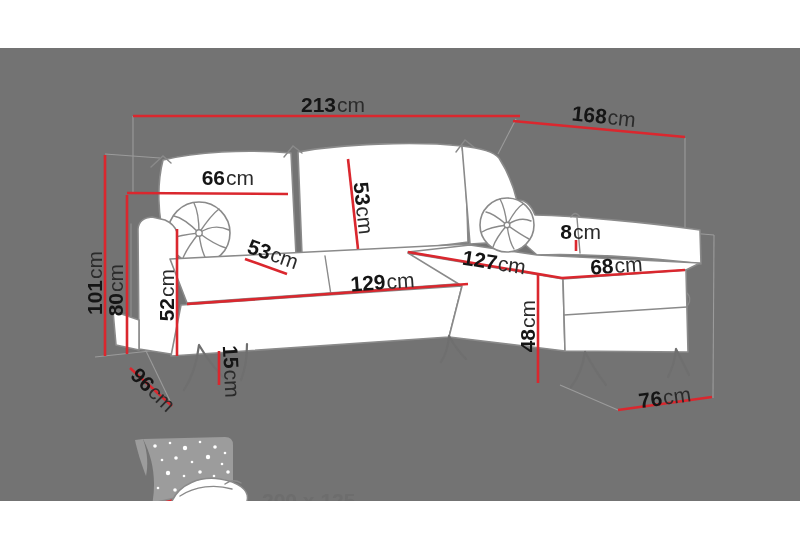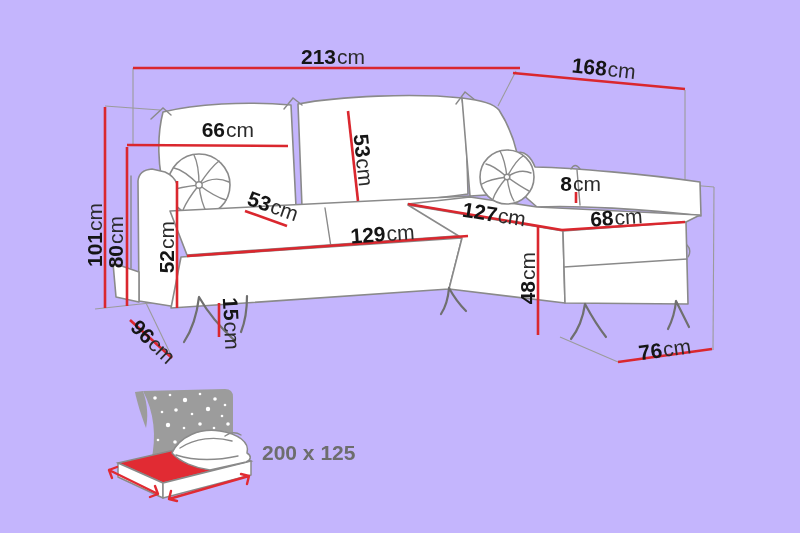--- a/index.html
+++ b/index.html
@@ -1,17 +1,17 @@
 <!DOCTYPE html>
 <html><head>
 <meta charset="utf-8">
 <style>
   html,body{margin:0;padding:0;background:#ffffff;}
-  .stage{position:relative;width:800px;height:533px;background:#c4b5fd;overflow:hidden;
-         font-family:"Liberation Sans", sans-serif;}
+  .stage{position:relative;width:800px;height:453px;background:#737373;overflow:hidden;
+         font-family:"Liberation Sans", sans-serif;margin-top:48px;}
   svg{display:block;}
   .sofa{stroke:#8a8a8a;stroke-width:1.6;fill:#ffffff;stroke-linejoin:round;stroke-linecap:round;}
   .sofa-line{stroke:#8a8a8a;stroke-width:1.4;fill:none;stroke-linecap:round;}
   .ext{stroke:#9b9b9b;stroke-width:1.1;fill:none;}
   .leg{stroke:#6f6f6f;stroke-width:2.2;fill:none;stroke-linecap:round;}
   .red{stroke:#da272e;stroke-width:2.6;fill:none;stroke-linecap:butt;}
   .num{font-size:21px;font-weight:700;fill:#151515;text-anchor:end;}
   .unit{font-size:21px;font-weight:400;fill:#2b2b2b;text-anchor:start;}
   .bedtext{font-size:21px;font-weight:700;fill:#6d6d6d;text-anchor:start;}
   .icon-red{fill:#e12b33;}

